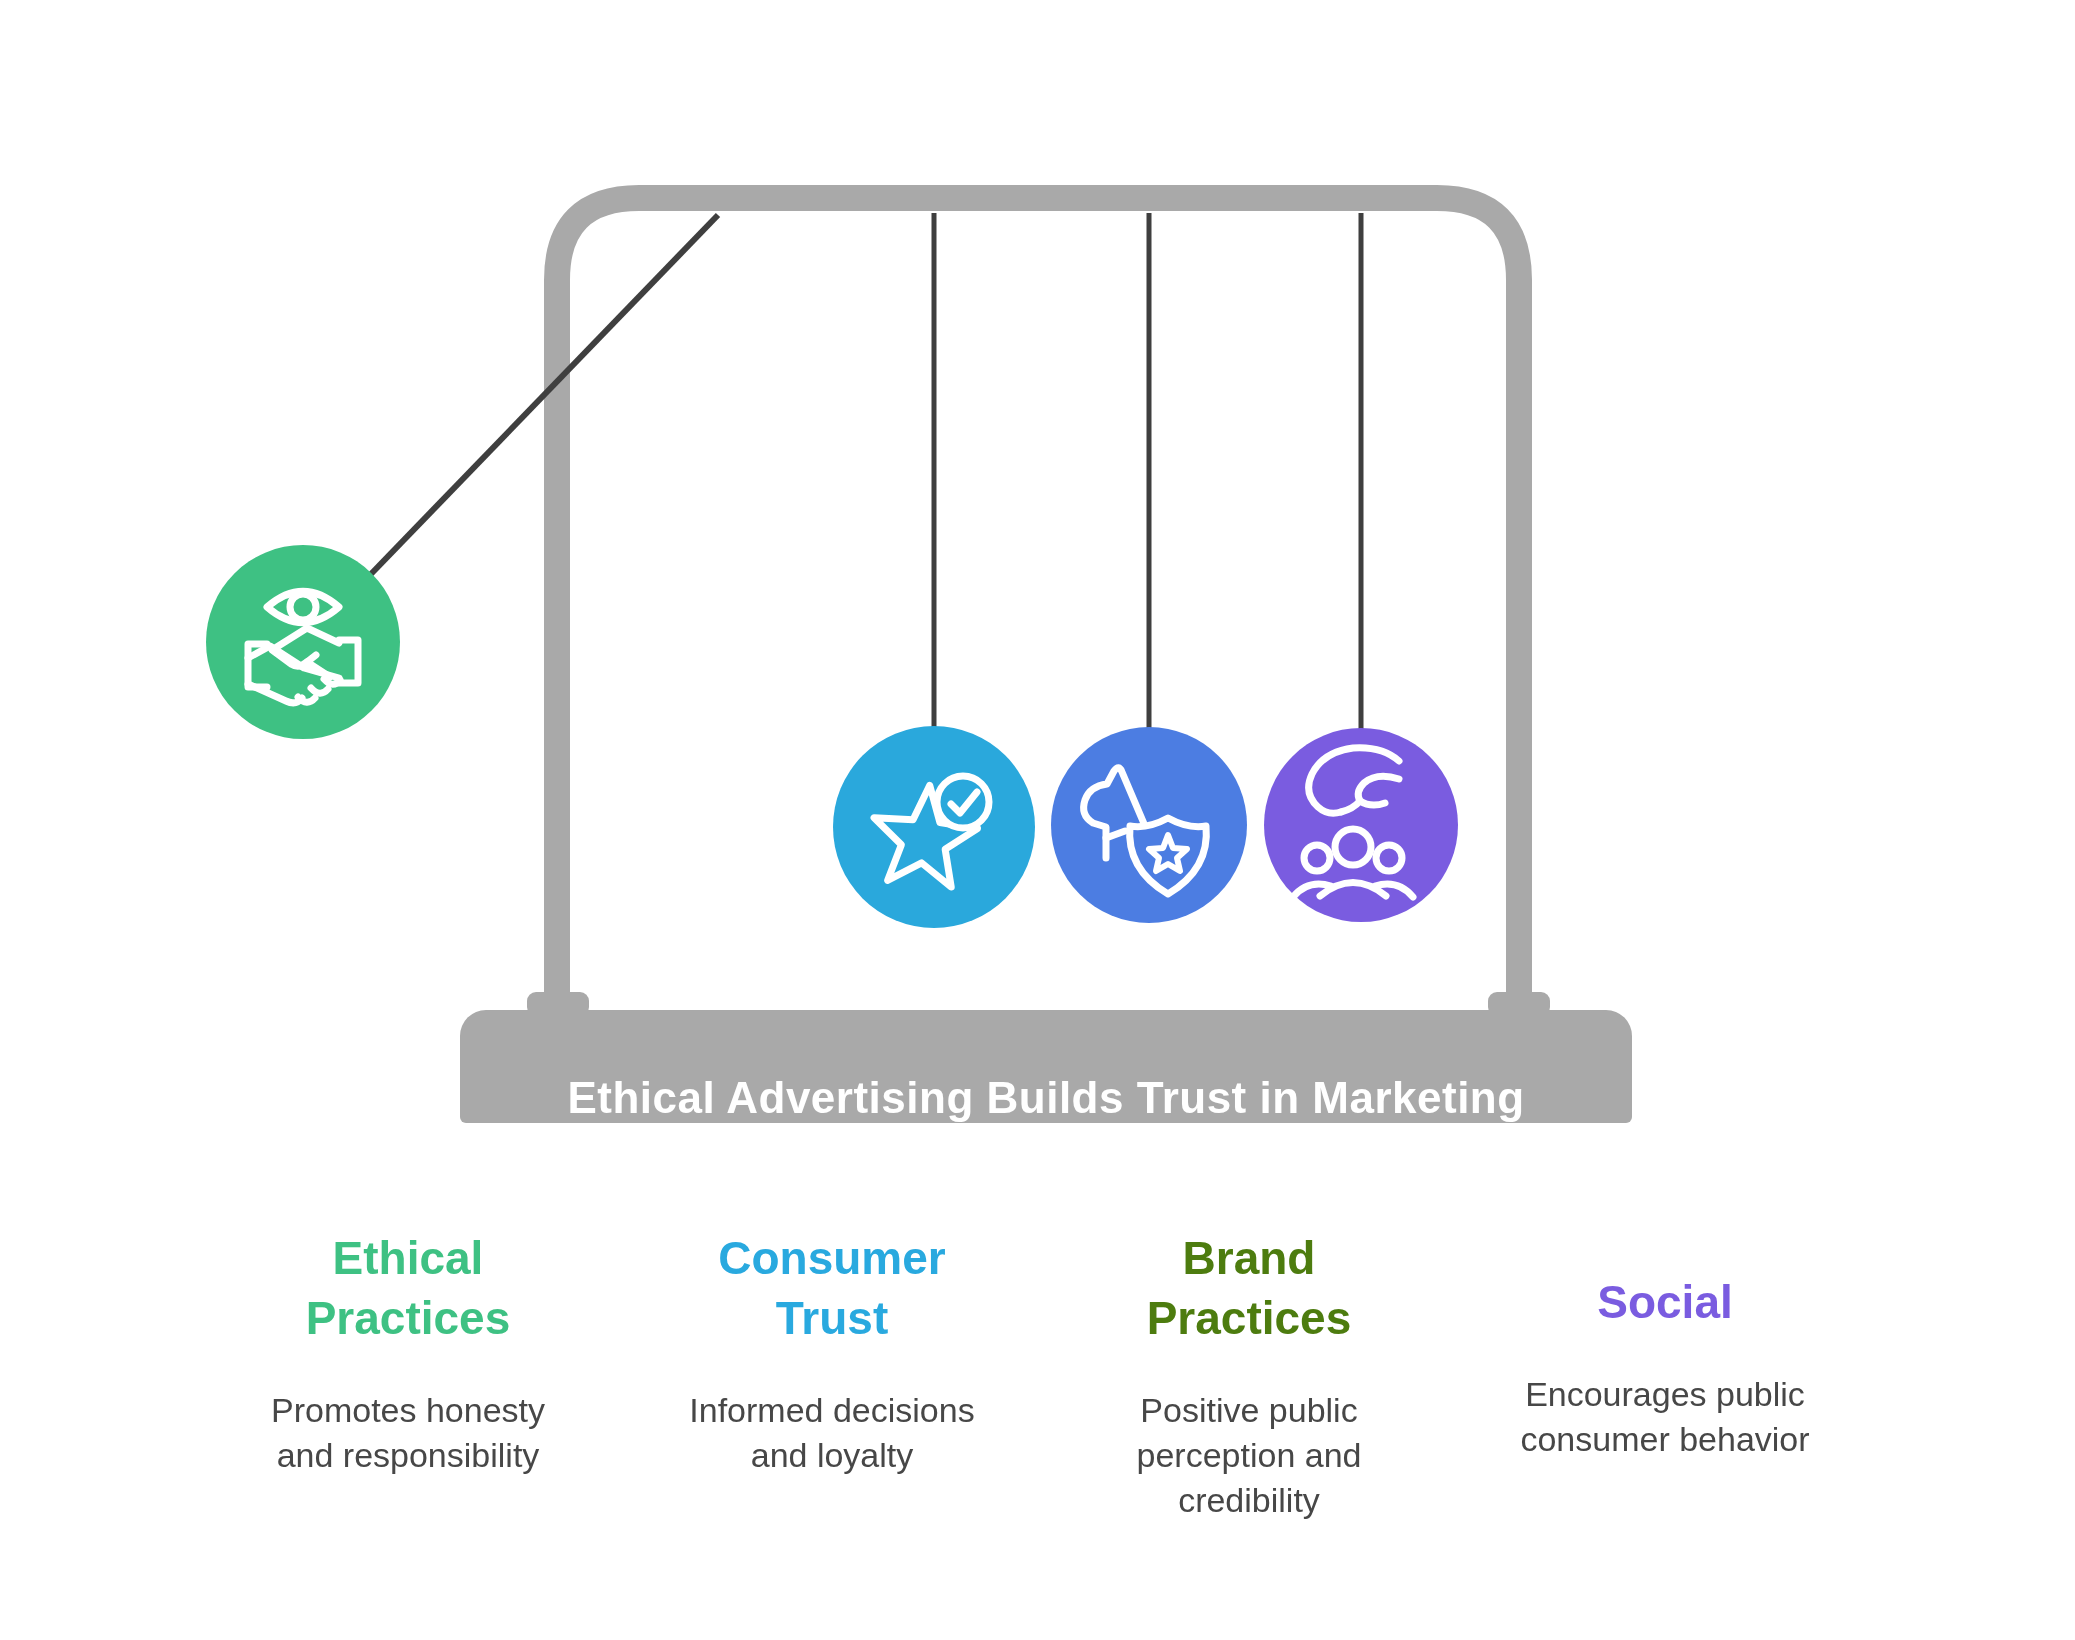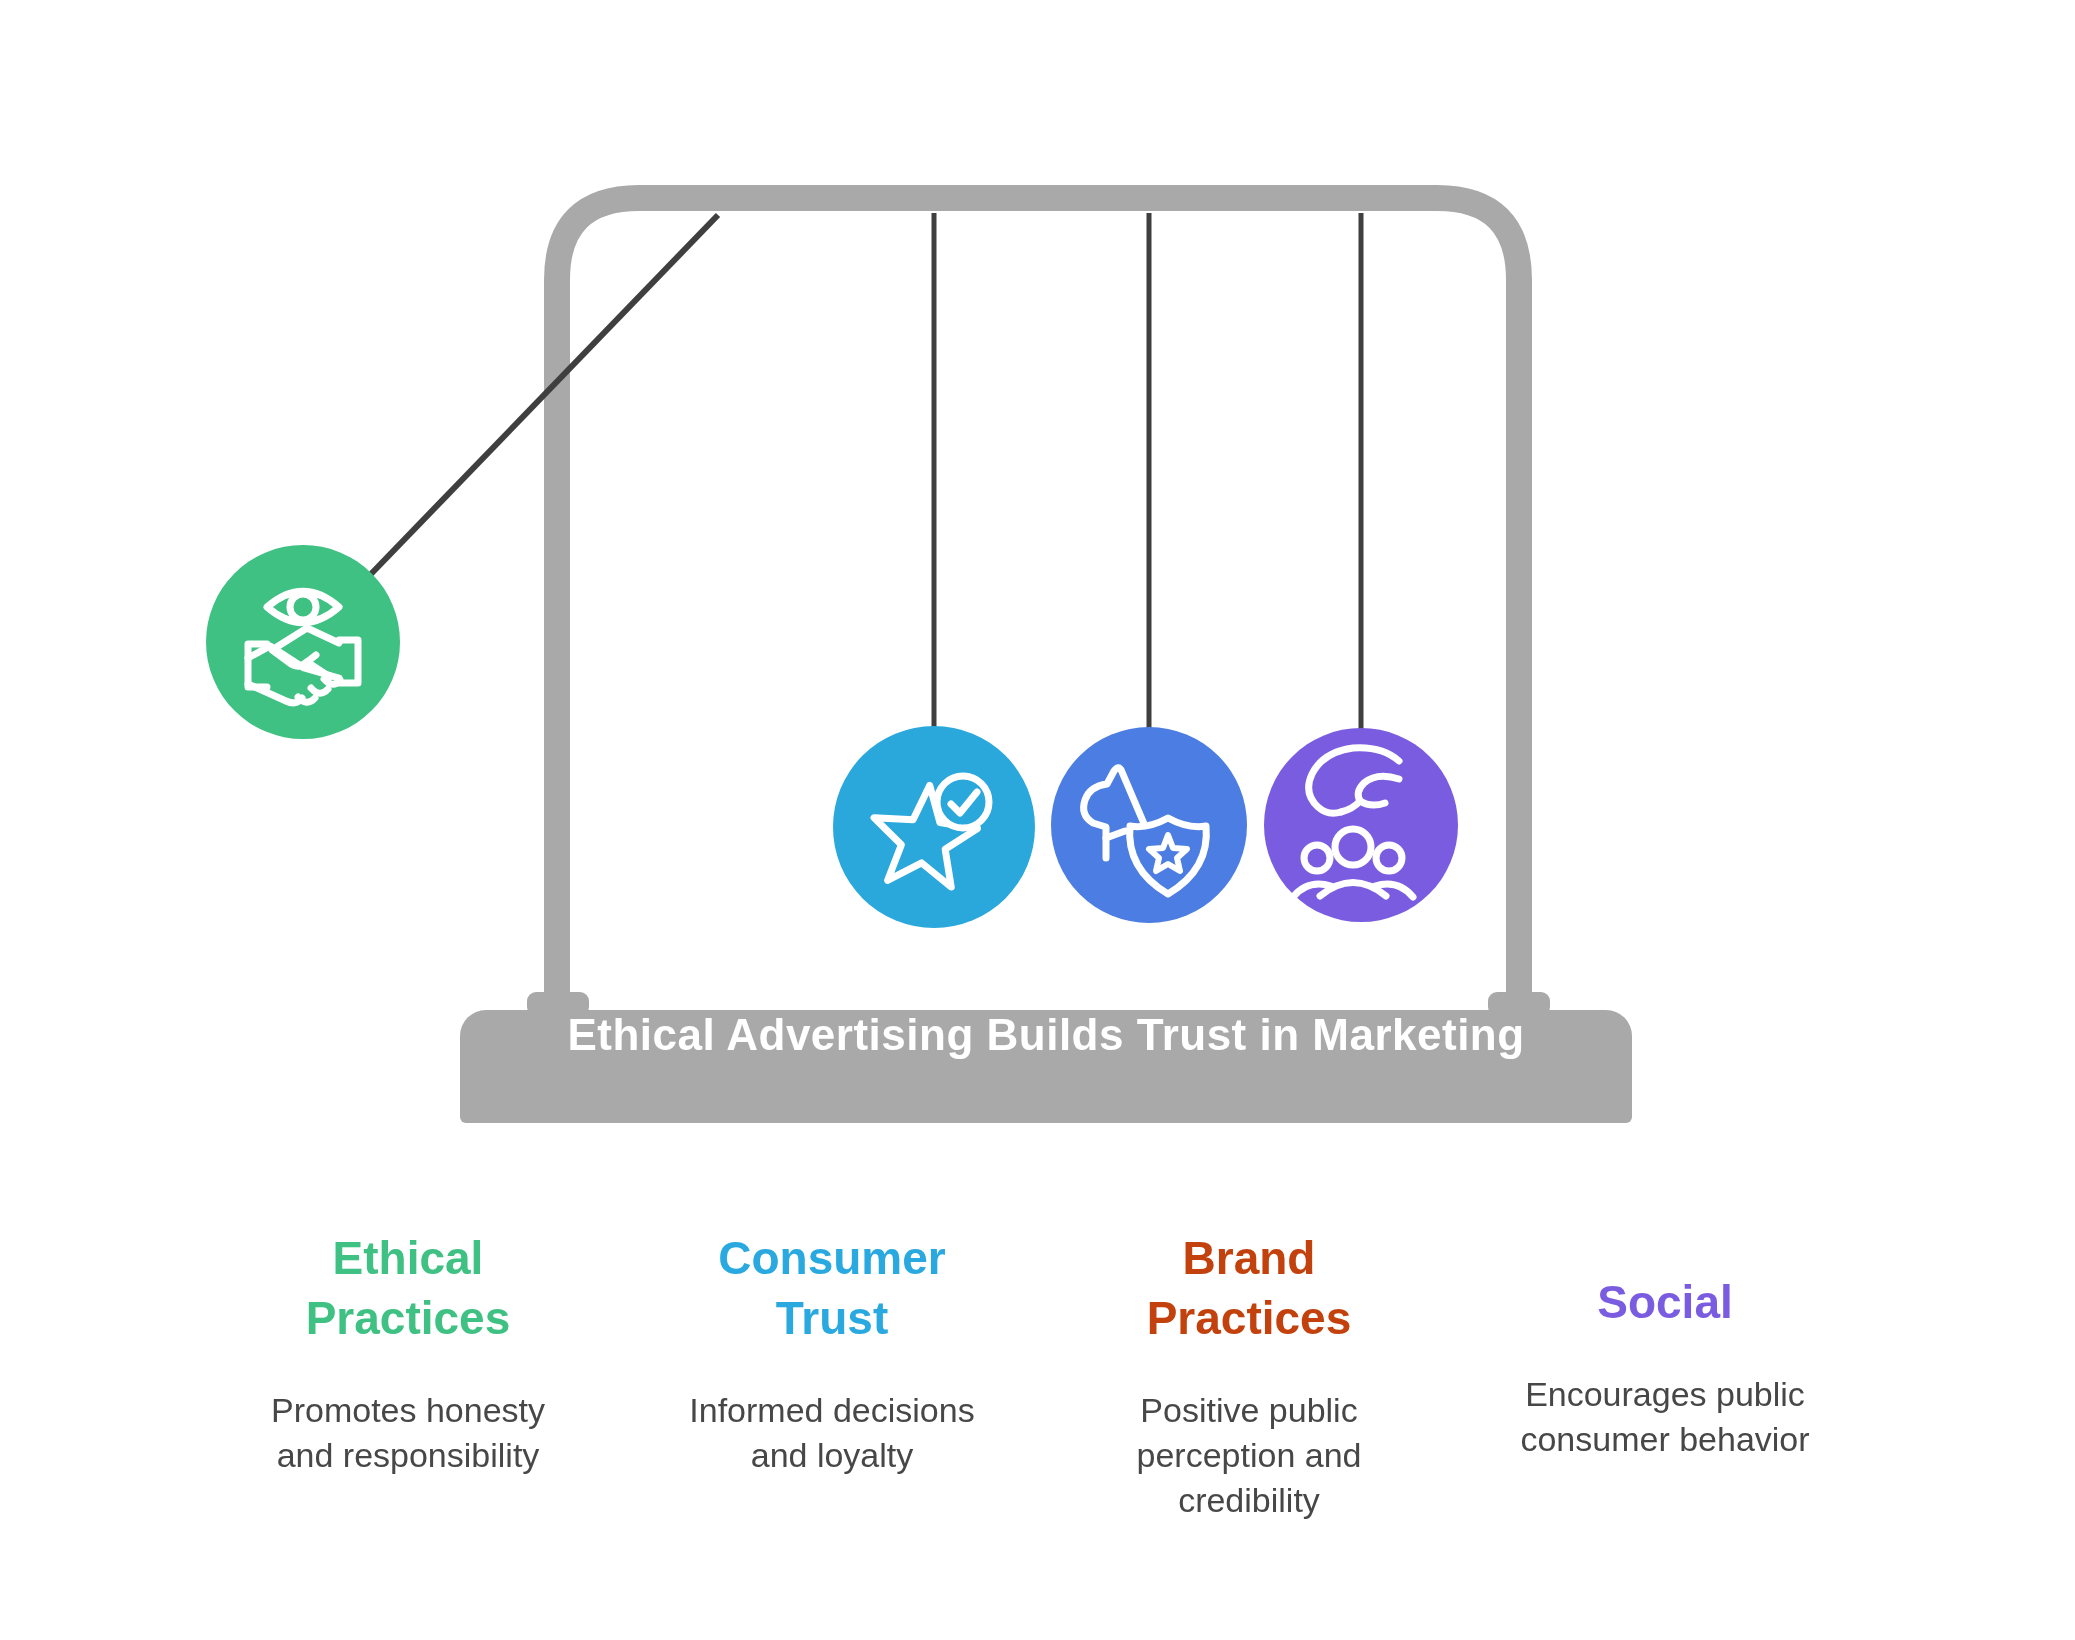--- a/index.html
+++ b/index.html
@@ -9,36 +9,36 @@
     background:#ffffff;
     font-family:"Liberation Sans", sans-serif;
     overflow:hidden;
   }
   #scene{position:absolute;left:0;top:0;}
   .title-bar{
     position:absolute;
     left:460px;top:1010px;width:1172px;height:113px;
     background:#A9A9A9;
     border-radius:26px 26px 6px 6px;
-    display:flex;align-items:flex-start;justify-content:center;
+    display:flex;align-items:flex-end;justify-content:center;
   }
   .title-bar span{
     color:#ffffff;font-size:44px;font-weight:bold;letter-spacing:0.5px;
     white-space:nowrap;
   }
   .col{
     position:absolute;top:1228px;width:420px;
     text-align:center;
   }
   .col .heading{font-weight:bold;font-size:46px;line-height:60px;}
   .col .heading div{display:block;}
   .col .desc{margin-top:40px;color:#474747;font-size:34px;line-height:45px;font-weight:400;}
   .c-green{color:#3EC183;}
   .c-cyan{color:#29A9DF;}
-  .c-blue{color:#c2410c;}
+  .c-blue{color:#4d7c0f;}
   .c-purple{color:#7A5CE0;margin-top:44px;}
   #col-1{left:198px;}
   #col-2{left:622px;}
   #col-3{left:1039px;}
   #col-4{left:1455px;}
 </style>
 </head>
 <body>
 
 <div id="canvas">

